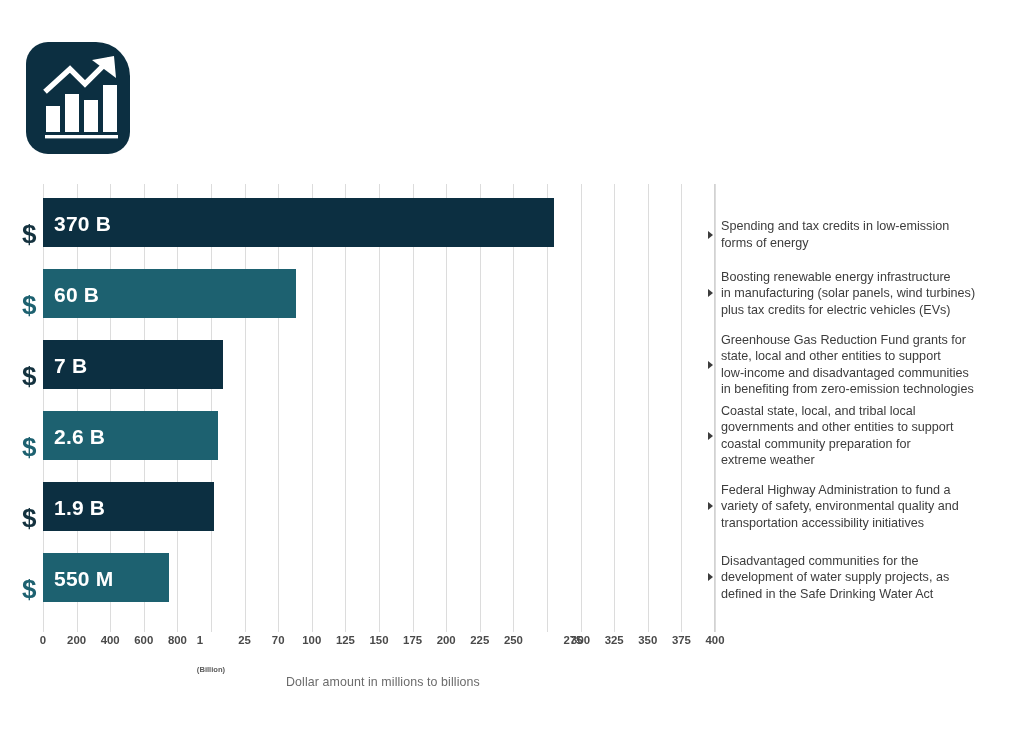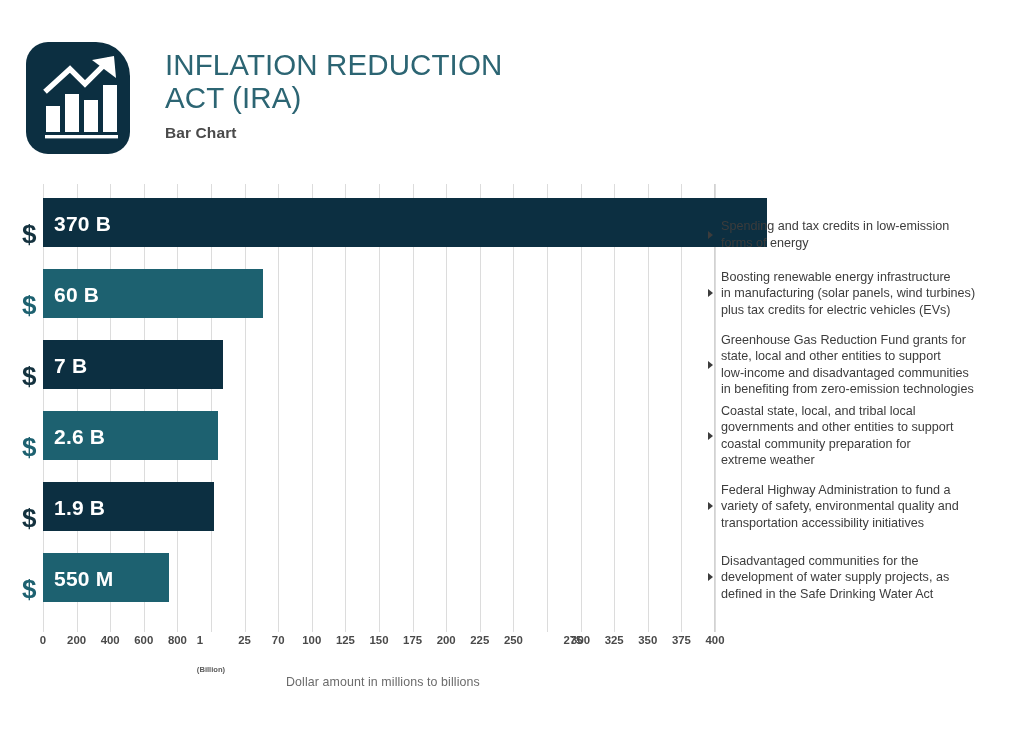--- a/index.html
+++ b/index.html
@@ -186,25 +186,20 @@
 
         <rect x="19" y="93" width="73" height="3.4" fill="#ffffff"></rect>
 
         <path d="M21 48 L44 27 L59 42 L82 19" stroke="#ffffff" stroke-width="5.4" fill="none" stroke-linecap="square" stroke-linejoin="miter"></path>
 
         <path d="M88 14 L90 36 L66 18 Z" fill="#ffffff"></path>
       </svg>
     </span>
   </div>
 
-  <div id="title-block">
-    <h1 id="chart-title">INFLATION REDUCTION
-ACT (IRA)</h1>
-    <div id="chart-subtitle">Bar Chart</div>
-  </div>
 
 </div>
 
 <div id="gridlines">
     <div class="gridline" style="left: 43px;"></div>
     <div class="gridline" style="left: 76.6px;"></div>
     <div class="gridline" style="left: 110.2px;"></div>
     <div class="gridline" style="left: 143.8px;"></div>
     <div class="gridline" style="left: 177.4px;"></div>
     <div class="gridline" style="left: 211px;"></div>
@@ -222,27 +217,27 @@
     <div class="gridline" style="left: 614.2px;"></div>
     <div class="gridline" style="left: 647.8px;"></div>
     <div class="gridline" style="left: 681.4px;"></div>
     <div class="gridline" style="left: 715px;"></div>
   </div>
 <div id="divider-line"></div>
 
 <div id="bars">
     <div class="bar-row" style="top: 14px;">
       <span class="bar-dollar" style="color: rgb(20, 50, 63);">$</span>
-      <div class="bar-rect" style="width: 724px; background: rgb(12, 47, 65);">
+      <div class="bar-rect" style="width: 511px; background: rgb(12, 47, 65);">
         <span class="bar-value">370 B</span>
       </div>
     </div>
     <div class="bar-row" style="top: 85px;">
       <span class="bar-dollar" style="color: rgb(29, 97, 112);">$</span>
-      <div class="bar-rect" style="width: 220px; background: rgb(29, 97, 112);">
+      <div class="bar-rect" style="width: 253px; background: rgb(29, 97, 112);">
         <span class="bar-value">60 B</span>
       </div>
     </div>
     <div class="bar-row" style="top: 156px;">
       <span class="bar-dollar" style="color: rgb(20, 50, 63);">$</span>
       <div class="bar-rect" style="width: 180px; background: rgb(12, 47, 65);">
         <span class="bar-value">7 B</span>
       </div>
     </div>
     <div class="bar-row" style="top: 227px;">

